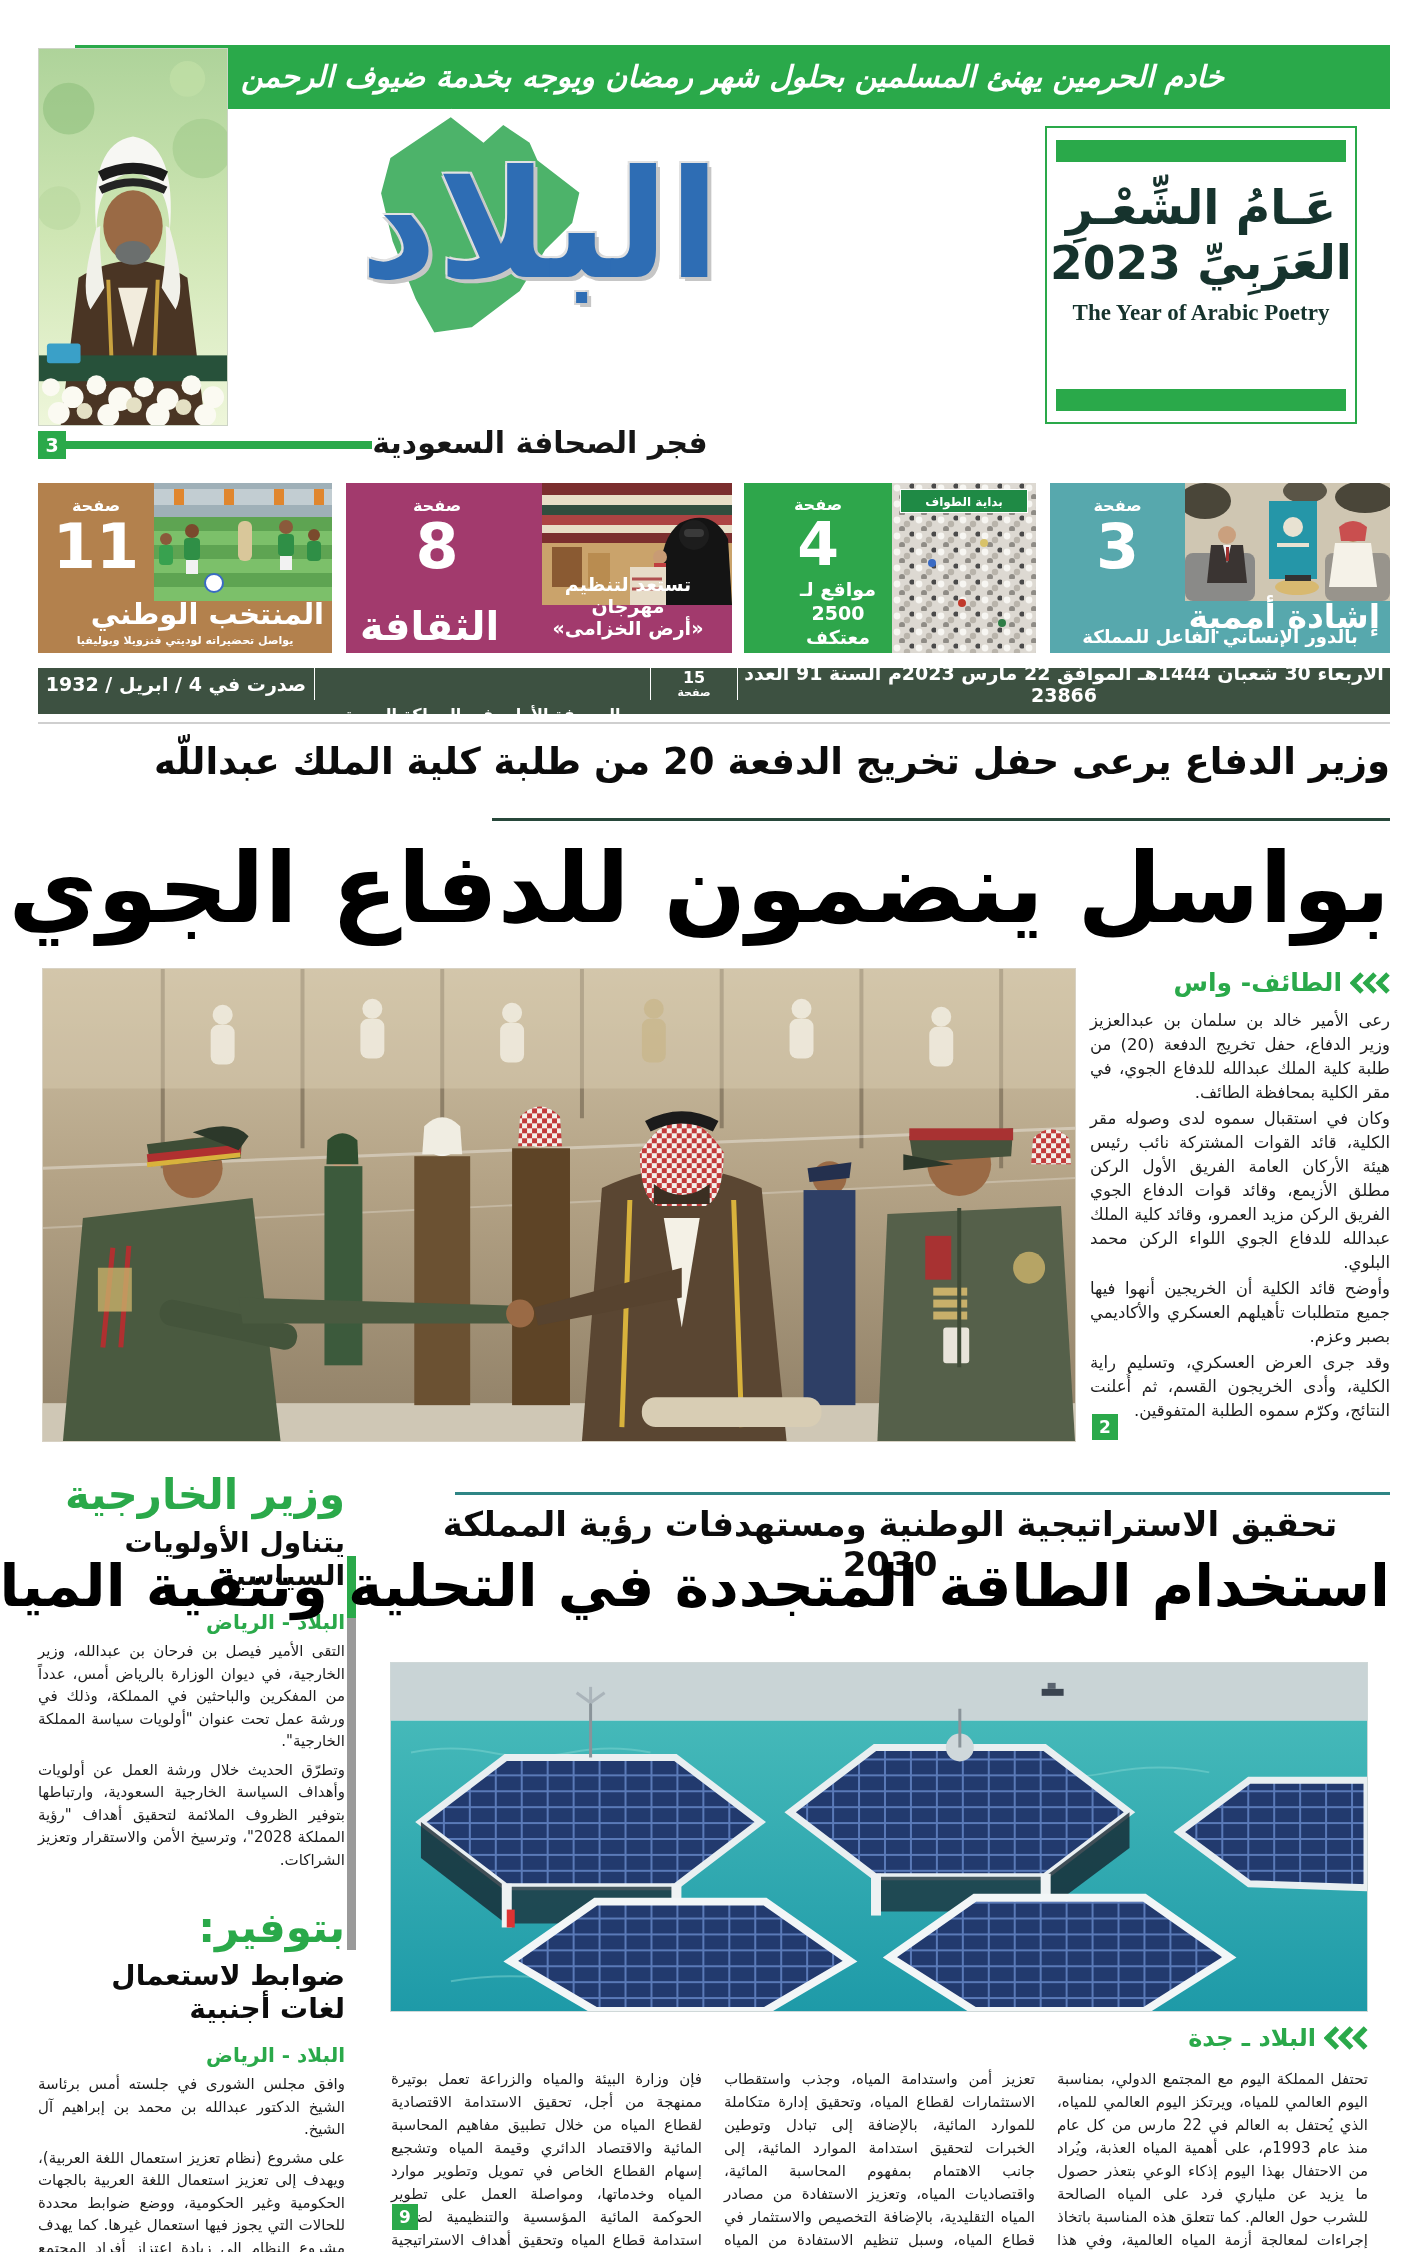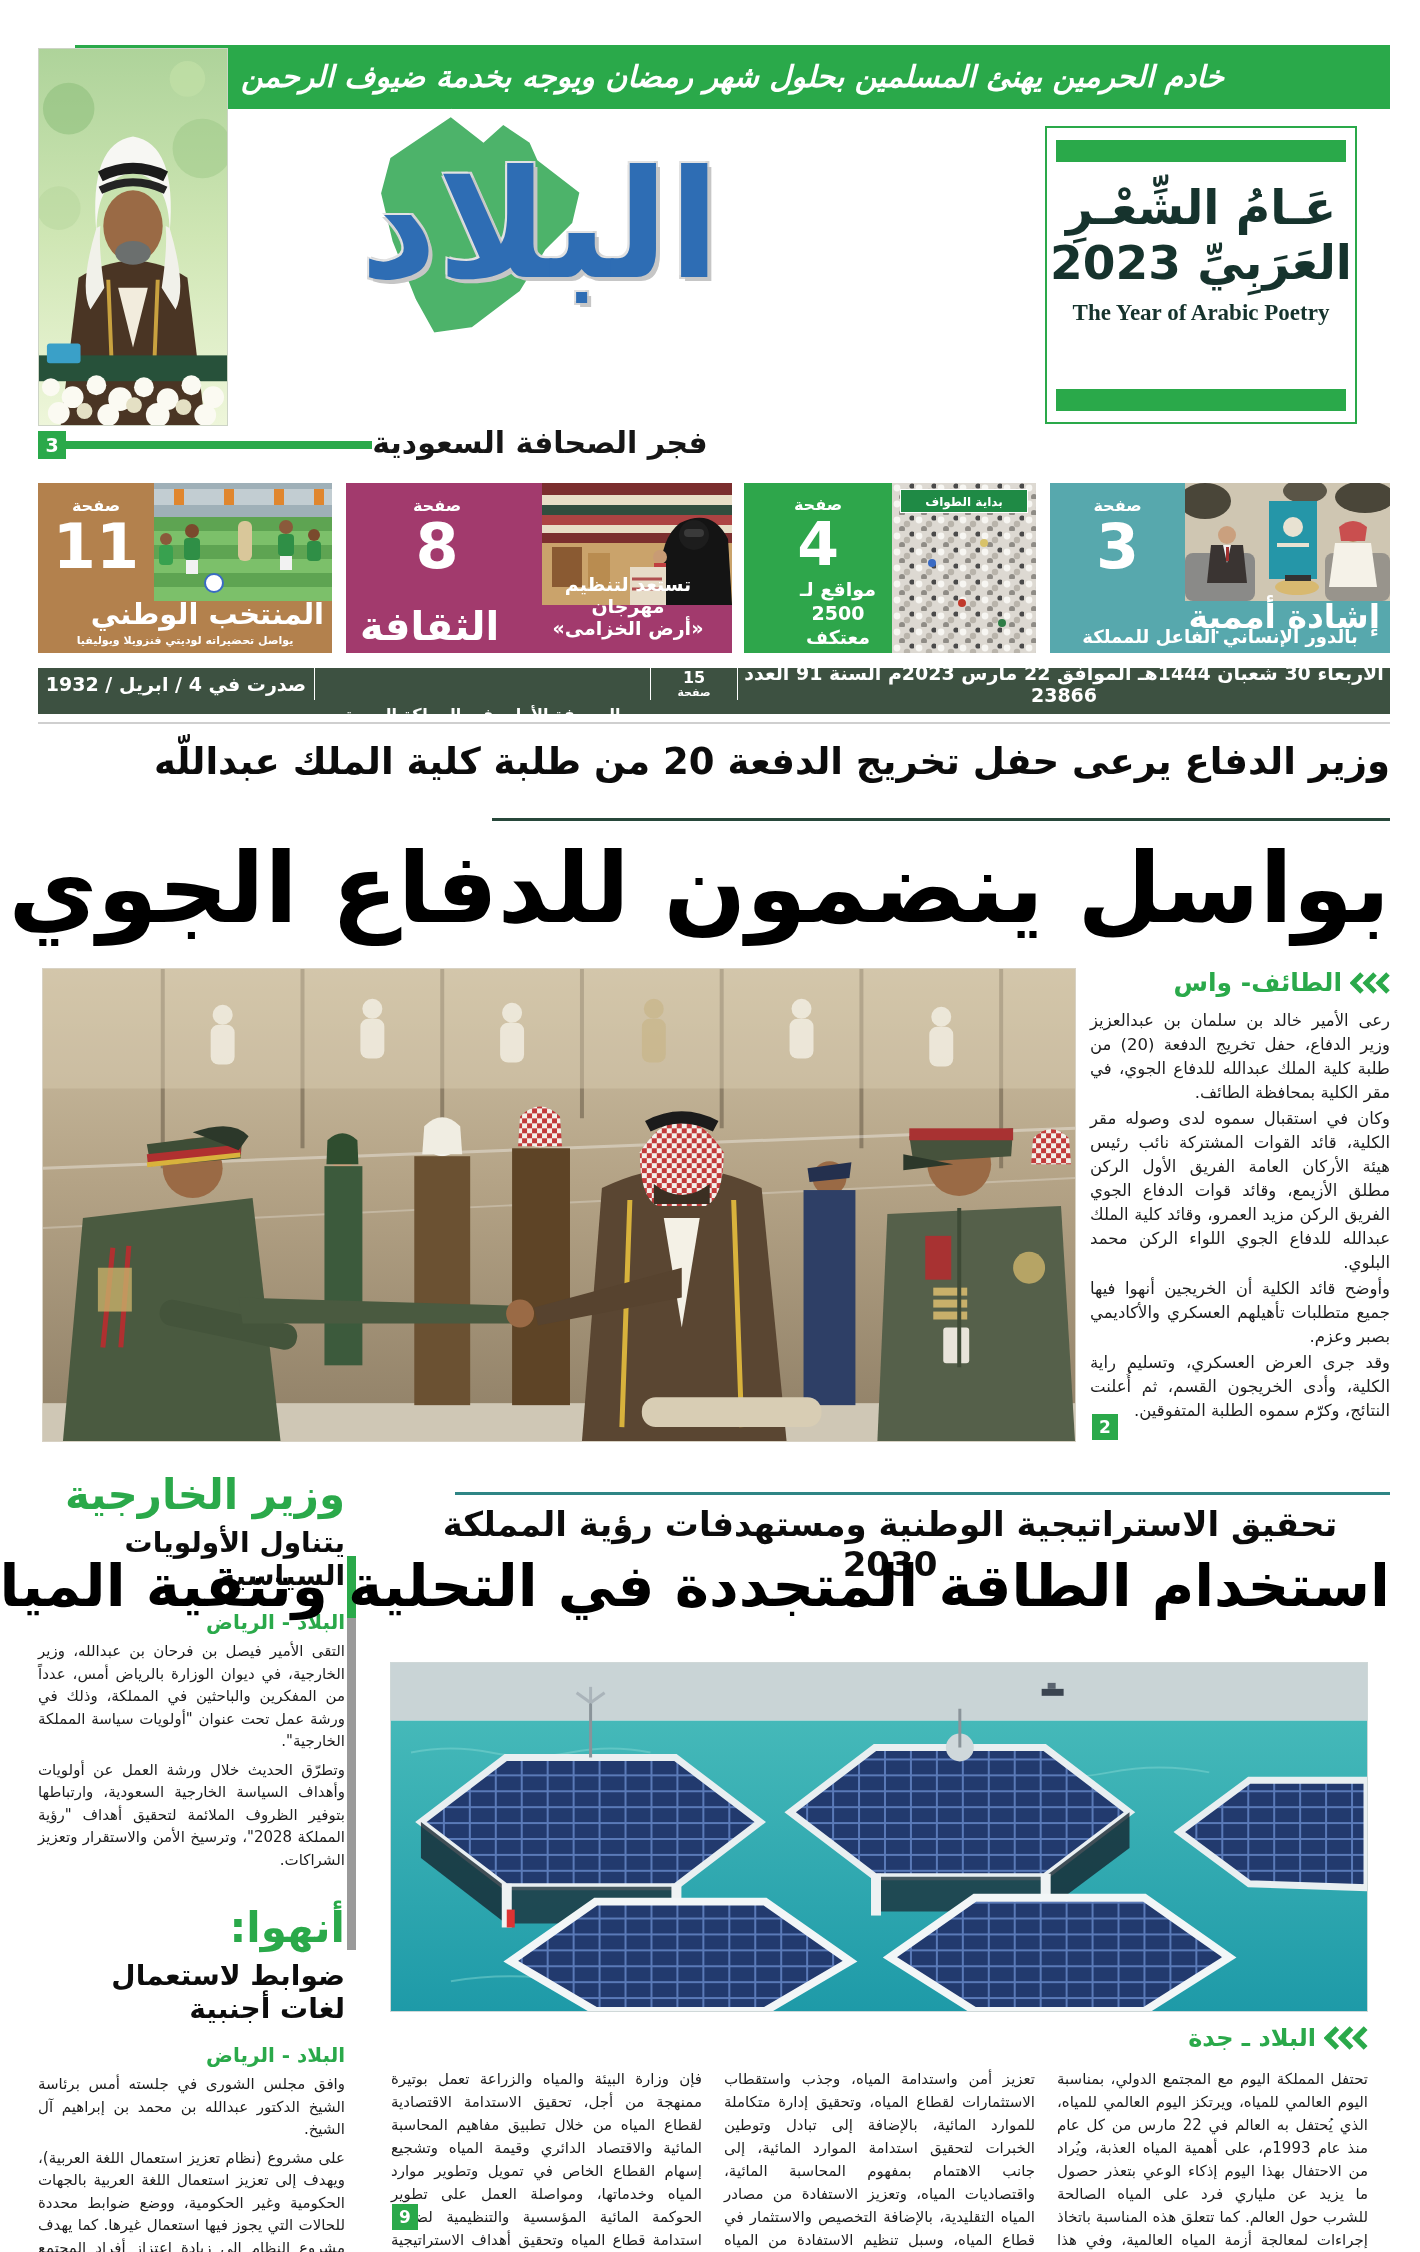--- a/index.html
+++ b/index.html
@@ -482,21 +482,21 @@
 
   <div class="left-col">
     <div class="story-block">
       <div class="story-head">وزير الخارجية</div>
       <div class="story-sub">يتناول الأولويات السياسية</div>
       <div class="story-date">البلاد - الرياض</div>
       <p>التقى الأمير فيصل بن فرحان بن عبدالله، وزير الخارجية، في ديوان الوزارة بالرياض أمس، عدداً من المفكرين والباحثين في المملكة، وذلك في ورشة عمل تحت عنوان "أولويات سياسة المملكة الخارجية".</p>
       <p>وتطرّق الحديث خلال ورشة العمل عن أولويات وأهداف السياسة الخارجية السعودية، وارتباطها بتوفير الظروف الملائمة لتحقيق أهداف "رؤية المملكة 2028"، وترسيخ الأمن والاستقرار وتعزيز الشراكات.</p>
     </div>
     <div class="story-block">
-      <div class="story-head">أنهوا:</div>
+      <div class="story-head">بتوفير:</div>
       <div class="story-sub">ضوابط لاستعمال لغات أجنبية</div>
       <div class="story-date">البلاد - الرياض</div>
       <p>وافق مجلس الشورى في جلسته أمس برئاسة الشيخ الدكتور عبدالله بن محمد بن إبراهيم آل الشيخ.</p>
       <p>على مشروع (نظام تعزيز استعمال اللغة العربية)، ويهدف إلى تعزيز استعمال اللغة العربية بالجهات الحكومية وغير الحكومية، ووضع ضوابط محددة للحالات التي يجوز فيها استعمال غيرها. كما يهدف مشروع النظام إلى زيادة اعتزاز أفراد المجتمع بلغتهم العربية، بوصفها إحدى الركائز المشكّلة لهوية المجتمع السعودي، وسدّ الفراغ التشريعي الموجود، المتمثل في عدم وجود نظام متكامل، يعزِّز استعمال اللغة العربية. كما وافق المجلس على مشروعي مذكرتي تعاون بين وزارة الطاقة بالمملكة ووزارة الاقتصاد والتجارة والصناعة باليابان في مجال الهيدروجين.</p>
     </div>
   </div>
 
   <div class="v-divider-green"></div>
   <div class="v-divider-gray"></div>
 

